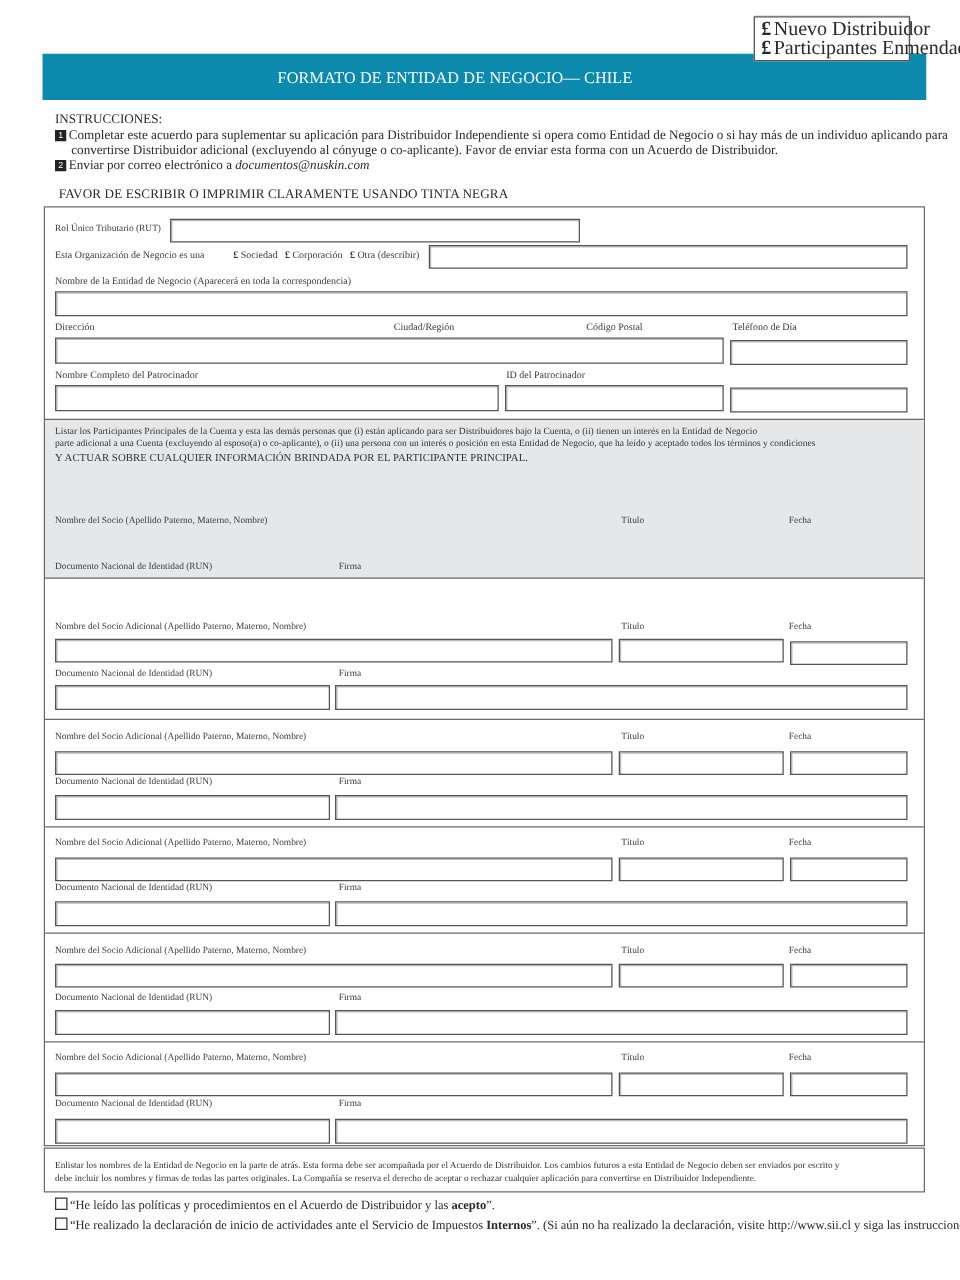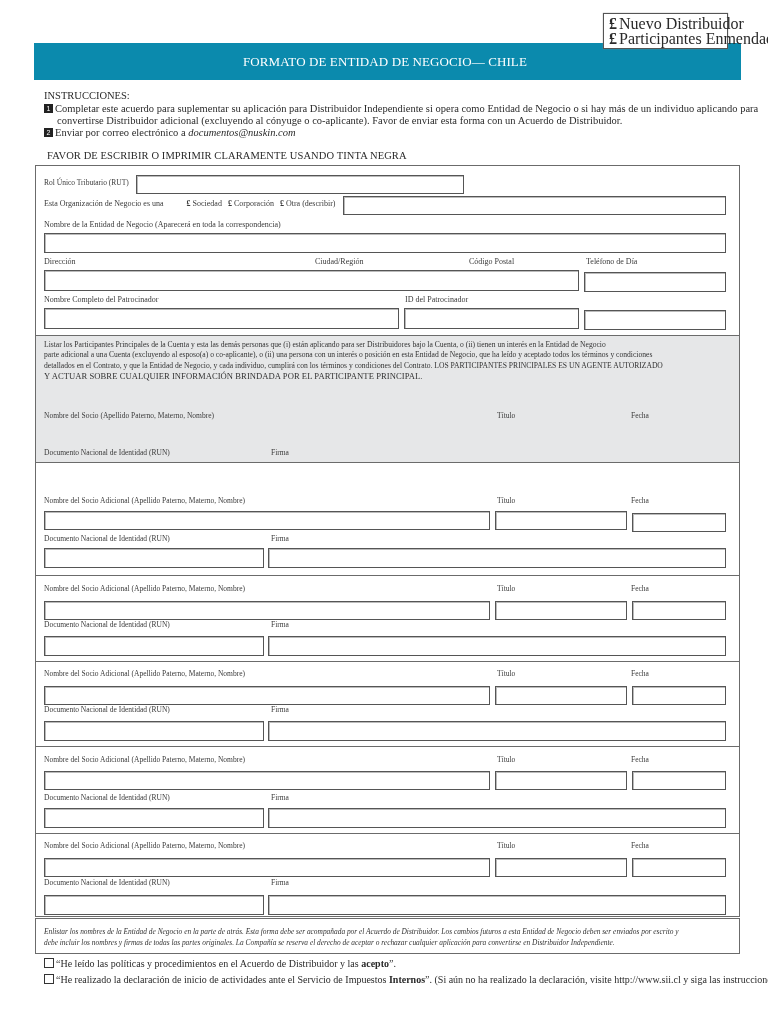--- a/index.html
+++ b/index.html
@@ -1,37 +1,37 @@
 <!DOCTYPE html>
 <html><head>
 <meta charset="utf-8">
 <style>
   html, body { margin:0; padding:0; background:#ffffff; }
   body { width:768px; height:1024px; position:relative; overflow:hidden;
          font-family:"Liberation Serif", "DejaVu Serif", serif; color:#2a2a2a; }
   .abs { position:absolute; }
   .banner { left:34px; top:43px; width:707px; height:37px; background:#0b8aad; }
-  .banner-title { left:34px; top:54px; width:660px; text-align:center; color:#ffffff; font-size:13px; letter-spacing:0.1px;padding-left:21px; }
+  .banner-title { left:34px; top:54px; width:660px; text-align:center; color:#ffffff; font-size:13px; letter-spacing:0.1px; }
   .type-box { left:603px; top:13px; width:125px; height:36px; background:#fff; border:1px solid #555; box-shadow:0 0 1px #888; font-size:16px; line-height:15px; padding:2px 0 0 5px; box-sizing:border-box; }
   .type-opt { display:block; white-space:nowrap; cursor:pointer; }
   .pound { font-weight:bold; margin-right:2px; }
   .instr-head { left:44px; top:90px; font-size:10.5px; }
   .instr-line { left:44px; font-size:10.5px; white-space:nowrap; }
   .num-badge { display:inline-block; width:9px; height:9px; background:#222; color:#fff; font-size:7px; line-height:9px; text-align:center; margin-right:2px; vertical-align:1px; font-family:"Liberation Sans", sans-serif; }
   .email { font-style:italic; }
   .favor { left:47px; top:150px; font-size:10.5px; letter-spacing:0.1px; }
   .frame { left:35px; top:165px; width:705px; height:752px; border:1.5px solid #6b6b6b; box-sizing:border-box; }
   .lbl { font-size:8px; color:#3a3a3a; white-space:nowrap; }
   .lbl-sm { font-size:7.5px; color:#3a3a3a; white-space:nowrap; }
   .field { border:1.5px solid #555; background:#fff; box-sizing:border-box; box-shadow: inset 1px 1px 0 #bbb; }
   .gray { left:36px; top:335px; width:703px; height:126px; background:#e6e7e8; border-top:1.5px solid #6b6b6b; border-bottom:1.5px solid #6b6b6b; }
   .para { left:44px; top:340px; width:690px; font-size:7.6px; line-height:10.4px; color:#333; }
   .para .caps { font-size:8.6px; letter-spacing:0.05px; }
   .sep { left:36px; height:0; width:703px; border-top:1.5px solid #6b6b6b; }
-  .footer-note { left:44px; top:926px; width:690px; font-size:7.4px; line-height:11px; color:#333;font-style:italic; }
+  .footer-note { left:44px; top:926px; width:690px; font-size:7.4px; line-height:11px; color:#333; }
   .chk-line { left:44px; font-size:10px; white-space:nowrap; }
   .chk { display:inline-block; width:8px; height:8px; border:1px solid #333; margin-right:2px; vertical-align:-1px; cursor:pointer; }
   .b { font-weight:bold; }
 </style>
 </head>
 <body>
 
 <div class="abs banner"></div>
 <div class="abs banner-title">FORMATO DE ENTIDAD DE NEGOCIO— CHILE</div>
 
@@ -73,21 +73,20 @@
 <div class="abs lbl" style="left:405px; top:295px;">ID del Patrocinador</div>
 <div class="abs lbl" style="left:586px; top:295px;margin-top:45px;">Teléfono del Patrocinador</div>
 <div class="abs field" style="left:44px; top:308px; width:355px; height:21px;"></div>
 <div class="abs field" style="left:404px; top:308px; width:175px; height:21px;"></div>
 <div class="abs field" style="left:584px; top:310px; width:142px; height:20px;"></div>
 
 <div class="abs gray"></div>
 <div class="abs para">
   <div>Listar los Participantes  Principales de la Cuenta y esta las demás personas que (i) están aplicando para ser Distribuidores bajo la Cuenta, o (ii) tienen  un interés en la Entidad  de Negocio</div>
   <div>parte adicional a una Cuenta (excluyendo al esposo(a)  o co-aplicante), o (ii) una persona  con un interés o posición en esta Entidad de Negocio, que ha leído y aceptado todos los términos  y condiciones</div>
-  <div>detallados en el Contrato,  y que la Entidad  de Negocio,  y cada individuo, cumplirá con los términos y condiciones del Contrato.  LOS PARTICIPANTES  PRINCIPALES ES UN AGENTE AUTORIZADO</div>
   <div class="caps">Y ACTUAR  SOBRE CUALQUIER INFORMACIÓN  BRINDADA POR EL PARTICIPANTE  PRINCIPAL.</div>
 </div>
 <div class="abs lbl-sm" style="left:44px; top:411px;">Nombre  del Socio (Apellido Paterno, Materno, Nombre)</div>
 <div class="abs lbl-sm" style="left:497px; top:411px;">Título</div>
 <div class="abs lbl-sm" style="left:631px; top:411px;">Fecha</div>
 <div class="abs lbl-sm" style="left:44px; top:448px;">Documento  Nacional de Identidad (RUN)</div>
 <div class="abs lbl-sm" style="left:271px; top:448px;">Firma</div>
 
 <div>
   <div class="abs lbl-sm" style="left:44px; top:496px;">Nombre  del Socio Adicional (Apellido Paterno,  Materno,  Nombre)</div>

